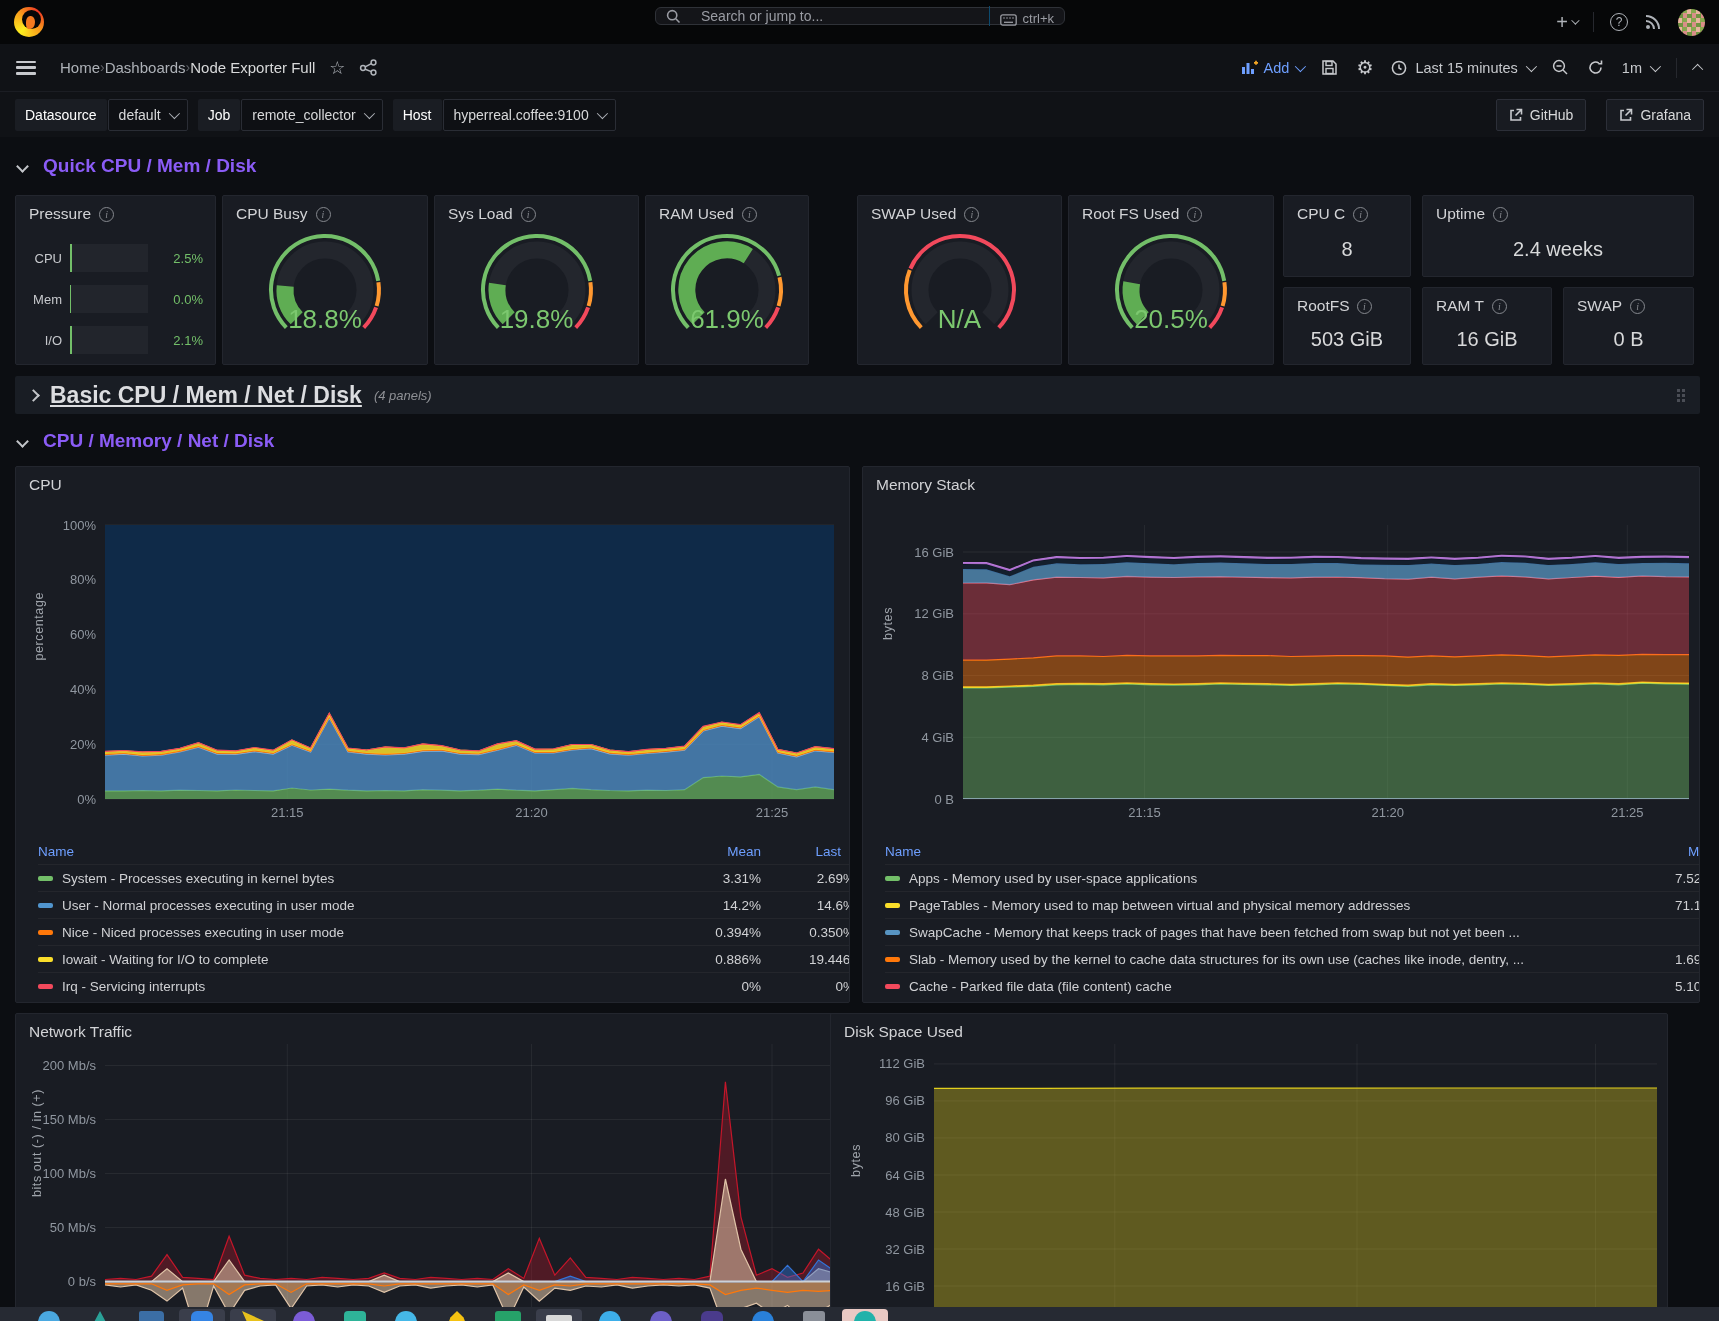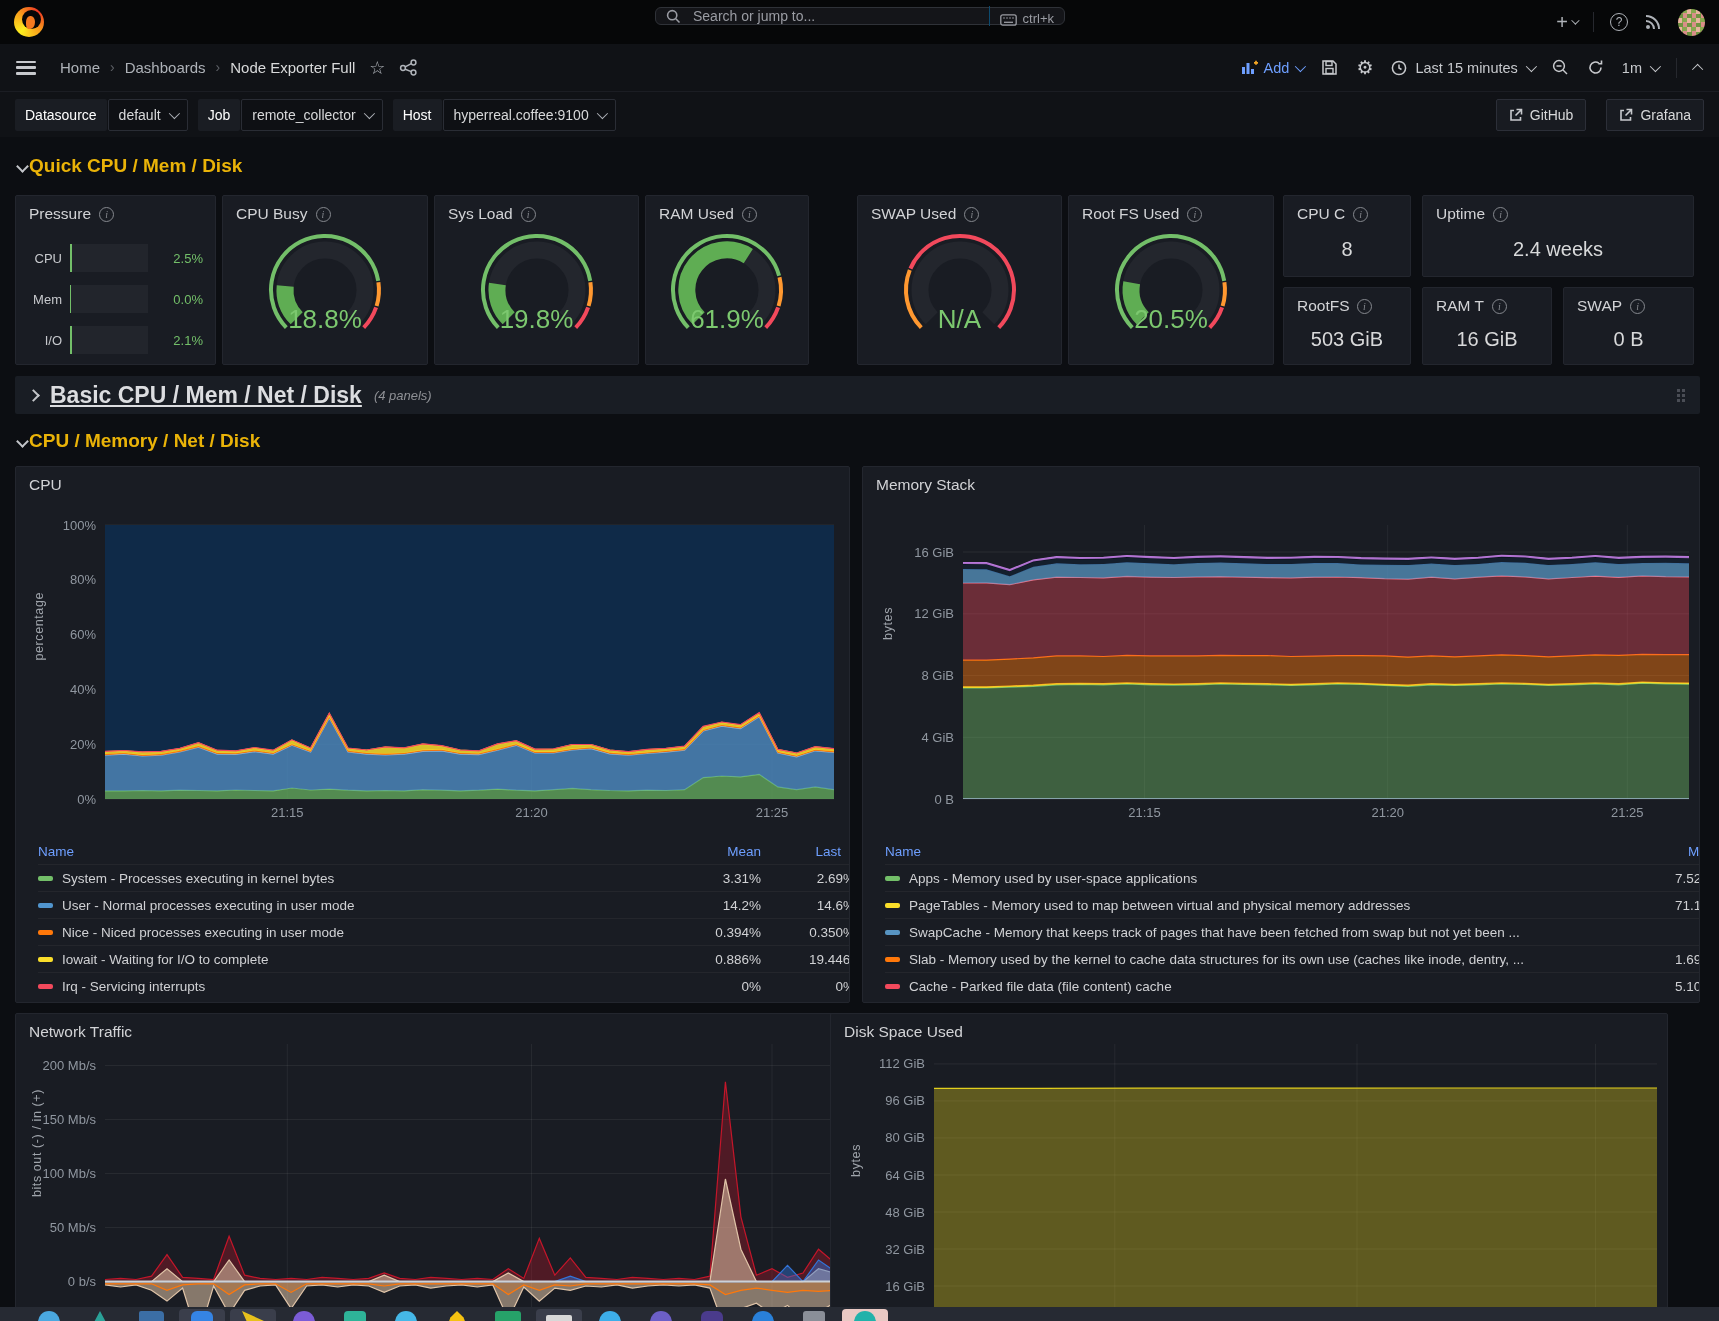--- a/index.html
+++ b/index.html
@@ -6,54 +6,54 @@
   html,body { background:#000; }
   body { font-family:"Liberation Sans", sans-serif; color:#d8d9da; }
   .screen { position:relative; width:1719px; height:1321px; overflow:hidden; background:#0c0e12; }
 
   
   .topbar { position:absolute; left:0; top:0; width:1719px; height:44px; background:#060708; display:flex; align-items:center; }
   .glogo { position:absolute; left:14px; top:7px; width:30px; height:30px; border-radius:50%;
            background:conic-gradient(from 220deg,#fcee1f,#f9a11b,#ee3424,#f9a11b,#fcee1f); }
   .glogo::after { content:""; position:absolute; left:8px; top:3px; width:19px; height:19px; border-radius:50%; background:#060708; }
   .glogo::before { content:""; position:absolute; left:12px; top:9px; width:9px; height:13px; border-radius:50% 50% 60% 40%; background:#f47a20; z-index:2; }
-  .searchbox { position:absolute; left:655px; top:7px; width:410px; height:18px; background:#141519; border:1px solid #2f3238; border-radius:6px; display:flex; align-items:center; padding:0 10px; gap:12px; }
+  .searchbox { position:absolute; left:655px; top:7px; width:410px; height:18px; background:#141519; border:1px solid #2f3238; border-radius:6px; display:flex; align-items:center; padding:0 10px; gap:20px; }
   .searchbox .ph { color:#9a9ca3; font-size:14px; flex:1; }
   .kbd { display:flex; align-items:flex-end; gap:6px; color:#9a9ca3; font-size:13px; border-left:1px solid #0c4a6e; padding-left:10px; height:20px; }
   .tb-right { position:absolute; right:14px; top:0; height:44px; display:flex; align-items:center; gap:16px; }
   .tb-ic { color:#aeb2b8; font-size:17px; display:flex; align-items:center; gap:3px; }
   .vdiv { width:1px; height:20px; background:#26282e; }
   .qcirc { width:18px; height:18px; border:1.6px solid #aeb2b8; border-radius:50%; font-size:12px; display:flex; align-items:center; justify-content:center; color:#aeb2b8; }
   .avatar { width:27px; height:27px; border-radius:50%; background:conic-gradient(#87a84e 25%,#d98f88 0 50%,#6f9440 0 75%,#e8b49e 0); background-size:9px 9px; }
 
   
   .navbar { position:absolute; left:0; top:44px; width:1719px; height:48px; background:#101216; border-bottom:1px solid #1b1d23; display:flex; align-items:center; padding:0 16px; }
   .burger { width:20px; height:14px; display:flex; flex-direction:column; justify-content:space-between; margin-right:24px; }
   .burger div { height:2.5px; background:#c7c9cd; border-radius:1px; }
-  .crumbs { display:flex; align-items:flex-start; gap:10px; font-size:15px; color:#aeb2b8; }
+  .crumbs { display:flex; align-items:flex-start; font-size:15px; color:#aeb2b8; }
   .crumbs .cur { color:#d8d9da; }
   .crumbs .sep { color:#5d6066; font-size:14px; }
   .crumb-ic { margin-left:14px; color:#b0b4ba; font-size:18px; }
   .nav-right { margin-left:auto; display:flex; align-items:center; gap:18px; color:#c7c9cd; font-size:14.5px; }
   .addbtn { color:#6e9fff; display:flex; align-items:center; gap:6px; font-weight:500; }
   .chev { display:inline-block; width:8px; height:8px; border-right:1.6px solid currentColor; border-bottom:1.6px solid currentColor; transform:rotate(45deg) translateY(-2px); }
   .chev.up { transform:rotate(-135deg) translateY(-2px); }
   .timebtn { display:flex; align-items:center; gap:8px; }
 
   
   .subhead { position:absolute; left:0; top:92px; width:1719px; height:45px; background:#101216; display:flex; align-items:center; padding:0 15px; gap:10px; }
   .chip { height:32px; display:flex; align-items:center; padding:0 10px; font-size:14px; border-radius:2px; }
   .chip.lab { background:#1a1d23; color:#ffffff; font-weight:500; }
   .chip.val { background:#0e1014; border:1px solid #2a2d35; color:#d8d9da; gap:8px; margin-left:1px; }
   .grp { display:flex; }
   .sub-right { margin-left:auto; display:flex; gap:20px; }
   .linkbtn { height:32px; display:flex; align-items:center; gap:7px; padding:0 12px; background:#181b21; border:1px solid #2c2f38; border-radius:2px; font-size:14px; color:#d8d9da; }
 
   
-  .sechead { position:absolute; display:flex; align-items:center; gap:2px; font-size:19px; font-weight:700; color:#eab308;text-align:center; }
+  .sechead { position:absolute; display:flex; align-items:center; gap:16px; font-size:19px; font-weight:700; color:#8b5cf6;text-align:center; }
   .sechev { width:9px; height:9px; border-right:2px solid #c3c5c9; border-bottom:2px solid #c3c5c9; }
   .sechev.down { transform:rotate(45deg); }
   .sechev.right { transform:rotate(-45deg); }
   .panel { position:absolute; background:#191c23; border:1px solid #23262e; border-radius:2px; overflow:hidden; }
   .ptitle { position:absolute; left:13px; top:9px; font-size:15.5px; color:#d2d3d6; display:flex; align-items:center; gap:8px; white-space:nowrap; }
   .ptitle .tclip { display:inline-block; overflow:hidden; white-space:nowrap; }
   .info { width:15px; height:15px; min-width:15px; border:1.4px solid #85888e; border-radius:50%; color:#85888e; font-size:10px; display:inline-flex; align-items:center; justify-content:center; font-style:italic; font-family:"Liberation Serif",serif; }
   .gwrap { position:absolute; left:0; right:0; top:32px; display:flex; justify-content:center; }
   .gval { position:absolute; left:0; right:0; top:108px; text-align:center; font-size:26px; font-weight:500; color:#7cc86f; }
   .statval { position:absolute; left:0; right:0; top:42px; text-align:center; font-size:20px; color:#d8d9da; }

